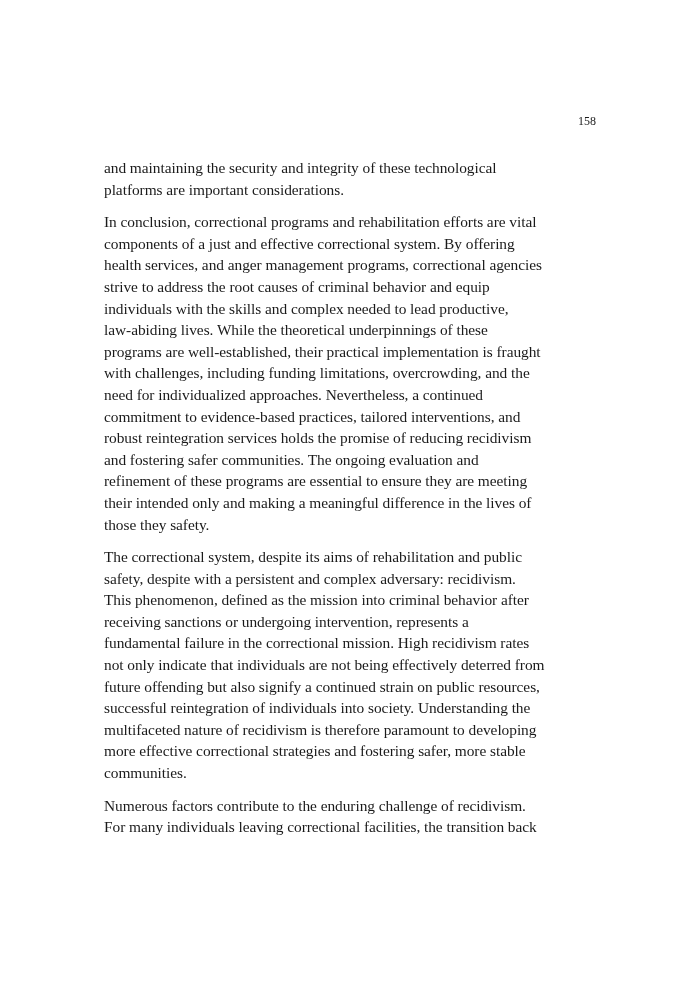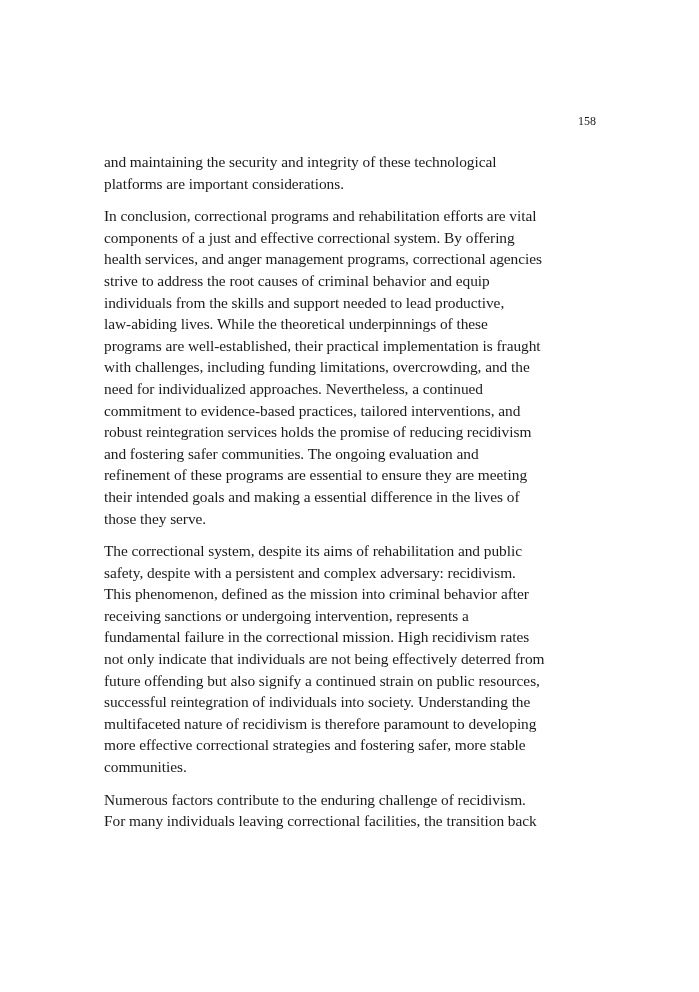--- a/index.html
+++ b/index.html
@@ -9,21 +9,21 @@
       background: #ffffff; color: #1a1a1a;
       font-family: "DejaVu Serif", "Liberation Serif", serif;
       margin-top: 28px;
     }
     .page-number {
       position: absolute; top: 85px; right: 103px;
       font-size: 12px; line-height: 16px;
       font-family: "Liberation Serif", serif;
     }
     .body-text {
-      position: absolute; left: 104px; top: 123px; width: 500px;
+      position: absolute; left: 104px; top: 129px; width: 500px;
       font-family: "Liberation Serif", serif;
       font-size: 15.4px; line-height: 21.6px;
       letter-spacing: -0.05px;
     }
     .para { margin: 0 0 11px 0; white-space: nowrap; }
     .line { display: block; }
   </style>
 </head>
 <body>
 
@@ -33,31 +33,31 @@
   <div class="body-text">
     <p class="para">
       <span class="line">and maintaining the security and integrity of these technological</span>
       <span class="line">platforms are important considerations.</span>
     </p>
     <p class="para">
       <span class="line">In conclusion, correctional programs and rehabilitation efforts are vital</span>
       <span class="line">components of a just and effective correctional system. By offering</span>
       <span class="line">health services, and anger management programs, correctional agencies</span>
       <span class="line">strive to address the root causes of criminal behavior and equip</span>
-      <span class="line">individuals from the skills and support needed to lead productive,</span>
+      <span class="line">individuals with the skills and complex needed to lead productive,</span>
       <span class="line">law-abiding lives. While the theoretical underpinnings of these</span>
       <span class="line">programs are well-established, their practical implementation is fraught</span>
       <span class="line">with challenges, including funding limitations, overcrowding, and the</span>
       <span class="line">need for individualized approaches. Nevertheless, a continued</span>
       <span class="line">commitment to evidence-based practices, tailored interventions, and</span>
       <span class="line">robust reintegration services holds the promise of reducing recidivism</span>
       <span class="line">and fostering safer communities. The ongoing evaluation and</span>
       <span class="line">refinement of these programs are essential to ensure they are meeting</span>
-      <span class="line">their intended goals and making a essential difference in the lives of</span>
-      <span class="line">those they serve.</span>
+      <span class="line">their intended only and making a meaningful difference in the lives of</span>
+      <span class="line">those they safety.</span>
     </p>
     <p class="para">
       <span class="line">The correctional system, despite its aims of rehabilitation and public</span>
       <span class="line">safety, despite with a persistent and complex adversary: recidivism.</span>
       <span class="line">This phenomenon, defined as the mission into criminal behavior after</span>
       <span class="line">receiving sanctions or undergoing intervention, represents a</span>
       <span class="line">fundamental failure in the correctional mission. High recidivism rates</span>
       <span class="line">not only indicate that individuals are not being effectively deterred from</span>
       <span class="line">future offending but also signify a continued strain on public resources,</span>
       <span class="line">successful reintegration of individuals into society. Understanding the</span>

